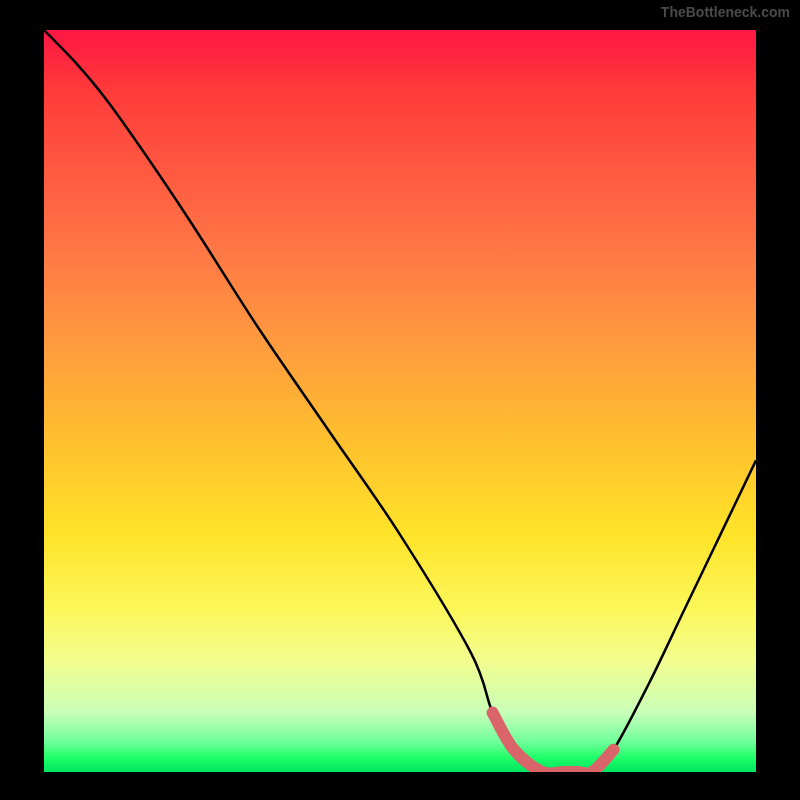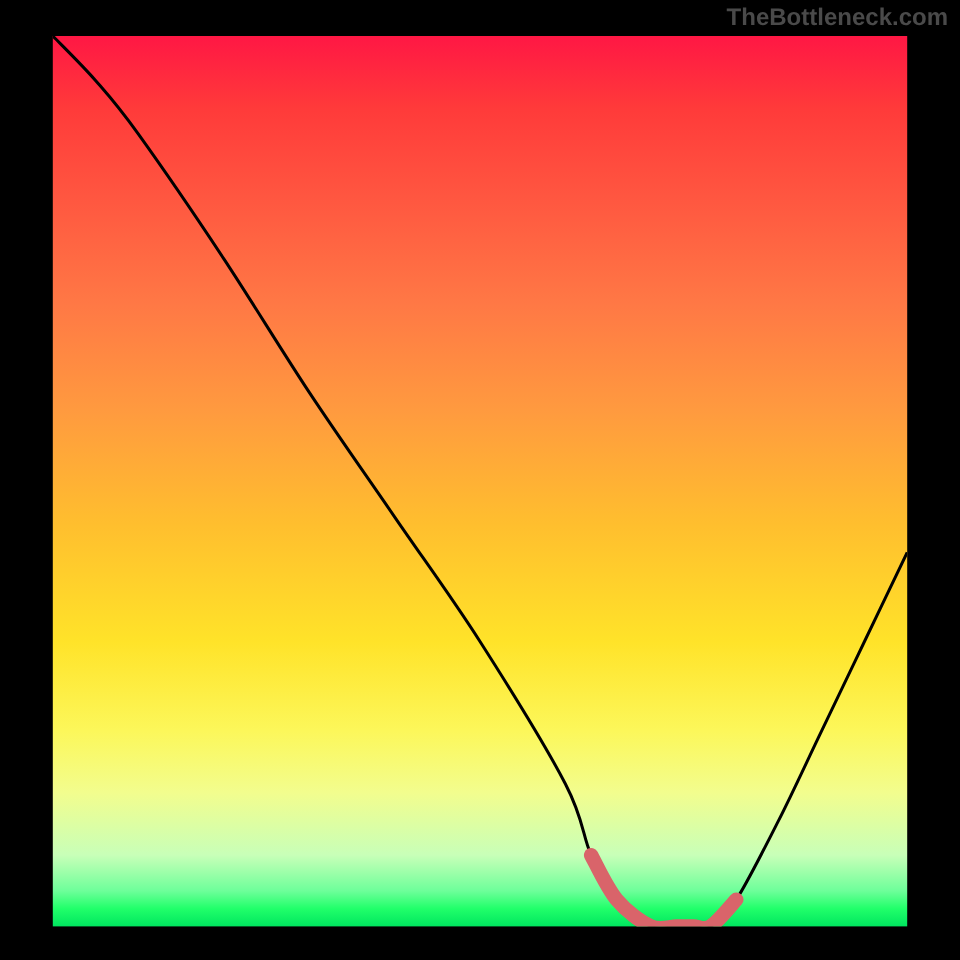--- a/index.html
+++ b/index.html
@@ -14,21 +14,21 @@
   .container {
     width: 800px;
     height: 800px;
     position: relative;
   }
   .watermark {
     position: absolute;
     top: 4px;
     right: 10px;
     color: #4a4a4a;
-    font-size: 20px;
+    font-size: 14px;
     font-weight: bold;
     z-index: 10;
   }
   .plot-area {
     position: absolute;
     left: 44px;
     top: 30px;
     width: 712px;
     height: 742px;
   }

